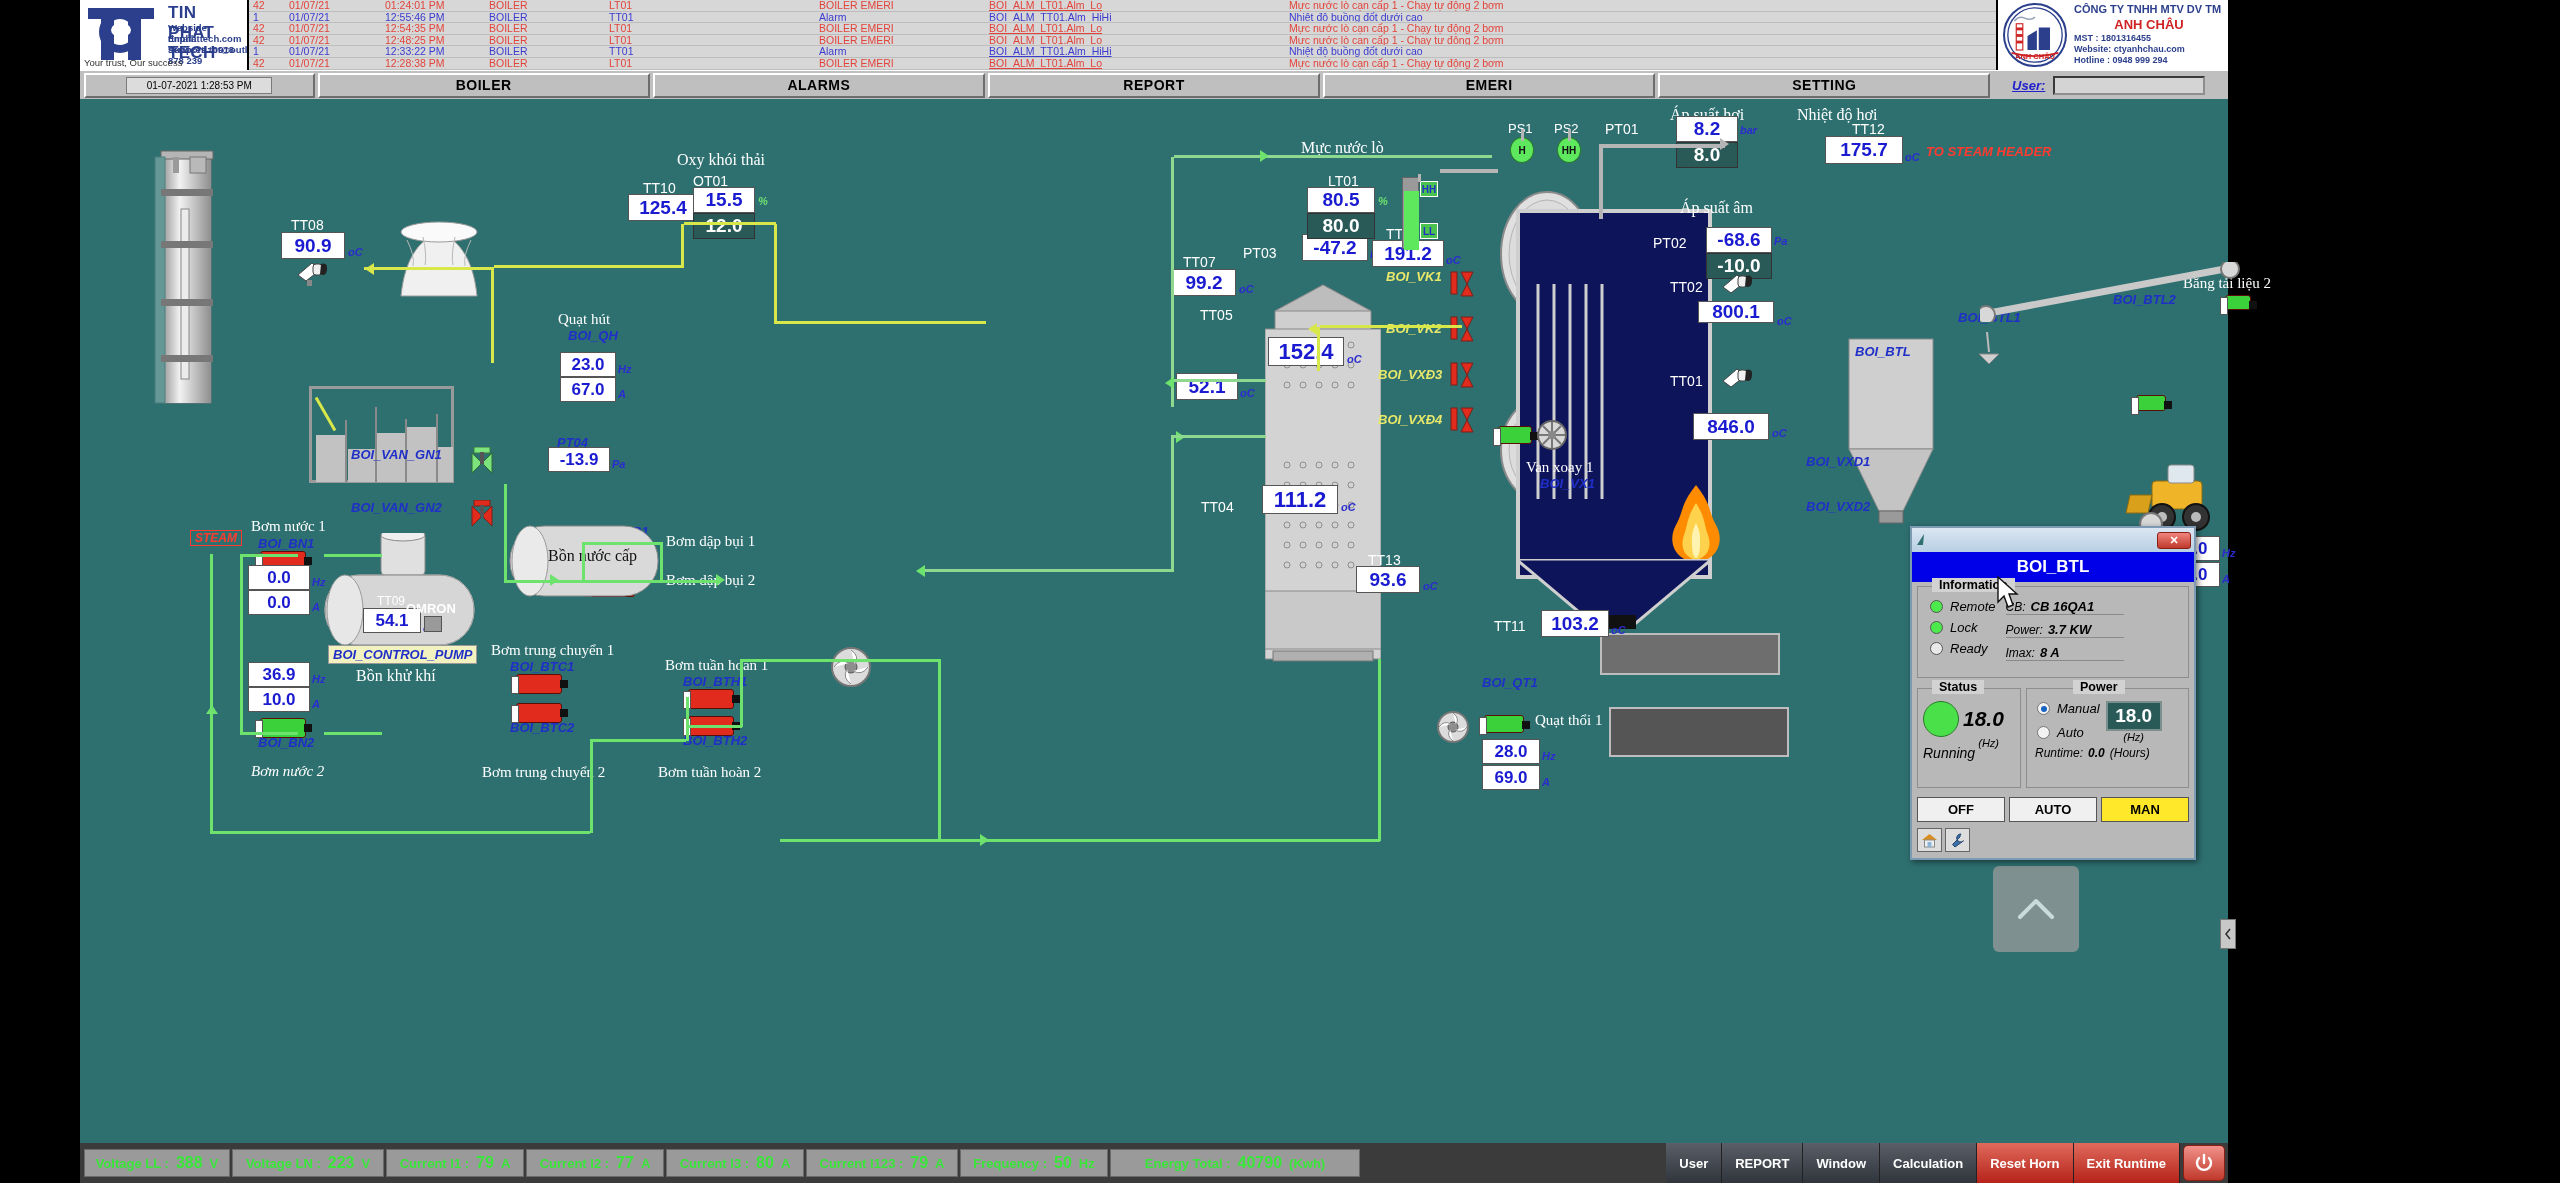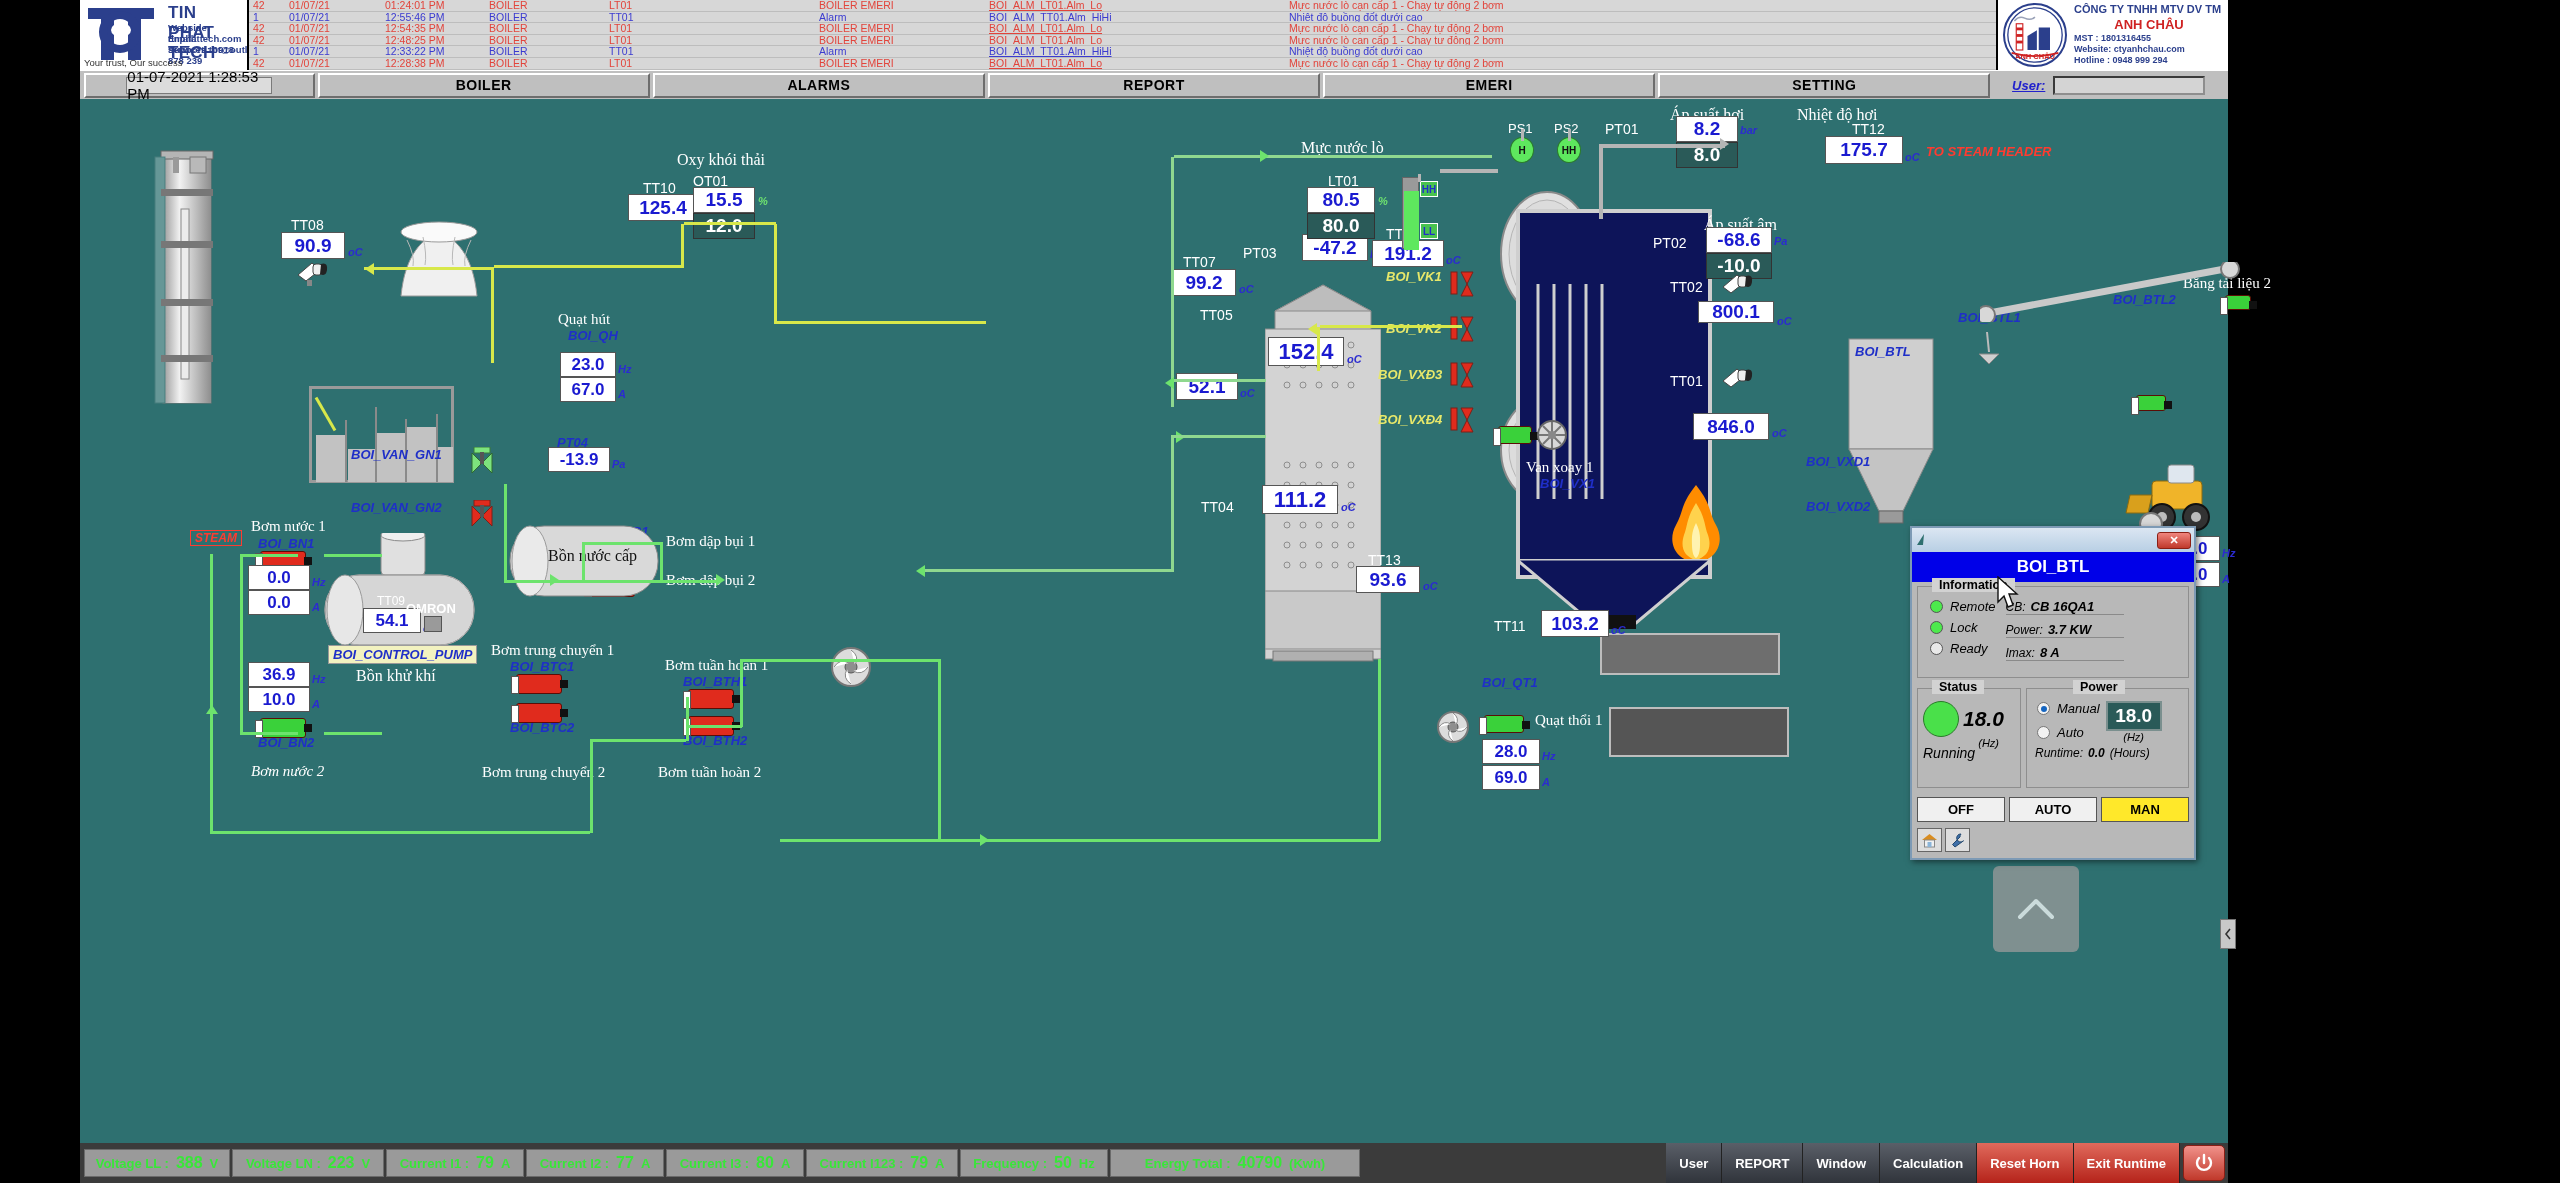--- a/index.html
+++ b/index.html
@@ -42,21 +42,21 @@
   .logo-right .r2 { position:absolute; left:76px; top:17px; font-size:13px; font-weight:bold; color:#cf2222; width:150px; text-align:center; }
   .logo-right .r3 { position:absolute; left:76px; top:33px; font-size:9px; font-weight:bold; color:#2b3f8c; }
   .logo-right .r4 { position:absolute; left:76px; top:44px; font-size:9px; font-weight:bold; color:#2b3f8c; }
   .logo-right .r5 { position:absolute; left:76px; top:55px; font-size:9px; font-weight:bold; color:#2b3f8c; }
 
   
   #navbar { position:absolute; left:0; top:70px; width:2148px; height:29px; background:#bfbfbf; border-top:1px solid #fff; display:flex; align-items:center; padding:0 4px; gap:3px; }
   .navcell { height:25px; background:#bfbfbf; border-top:2px solid #fff; border-left:2px solid #fff; border-right:2px solid #6d6d6d; border-bottom:2px solid #6d6d6d;
              display:flex; align-items:center; justify-content:center; font-size:14px; font-weight:bold; color:#000; }
   .navcell.clock { width:236px; }
-  .clockbox { width:146px; height:17px; border:1px solid #7a7a7a; background:#dcdcdc; font-size:15px; font-weight:normal; display:flex; align-items:center; justify-content:center; }
+  .clockbox { width:146px; height:17px; border:1px solid #7a7a7a; background:#dcdcdc; font-size:10px; font-weight:normal; display:flex; align-items:center; justify-content:center; }
   .navcell.menu { width:340px; letter-spacing:.5px; }
   .navcell.user { width:236px; gap:8px; border:none; background:transparent; }
   .userlbl { color:#2222cc; font-style:italic; font-weight:bold; text-decoration:underline; font-size:13px; }
   .userinput { width:152px; height:19px; background:#d4d4d4; border:2px inset #8e8e8e; }
 
   
   #mimic { position:absolute; left:0; top:99px; width:2148px; height:1000px; background:#2e7070; }
   #mimic .lbl { position:absolute; font-size:14px; color:#ffffff; white-space:nowrap; }
   #mimic .lbl.tag { color:#1f2fc8; font-style:italic; font-weight:bold; font-size:13px; }
   #mimic .lbl.tagy { color:#e8e86a; font-style:italic; font-weight:bold; font-size:13px; }
@@ -577,21 +577,21 @@
       <div class="num" style="left:1596px;top:17px;width:62px;height:26px;">8.2</div>
       <div class="unit" style="left:1660px;top:25px;">bar</div>
       <div class="sp" style="left:1596px;top:43px;width:62px;height:26px;">8.0</div>
 
       <div class="lbl vnb" style="left:1717px;top:7px;">Nhiệt độ hơi</div>
       <div class="lbl id" style="left:1772px;top:22px;">TT12</div>
       <div class="num" style="left:1745px;top:37px;width:78px;height:28px;">175.7</div>
       <div class="unit" style="left:1825px;top:52px;">oC</div>
       <div class="lbl red" style="left:1846px;top:45px;font-size:13px;">TO STEAM HEADER</div>
 
-      <div class="lbl vnb" style="left:1600px;top:117px;margin-left:24px;">Áp suất âm</div>
+      <div class="lbl vnb" style="left:1600px;top:100px;">Áp suất âm</div>
       <div class="lbl id" style="left:1573px;top:136px;">PT02</div>
       <div class="num" style="left:1626px;top:128px;width:66px;height:26px;">-68.6</div>
       <div class="unit" style="left:1694px;top:136px;">Pa</div>
       <div class="sp" style="left:1626px;top:154px;width:66px;height:26px;">-10.0</div>
 
       <div class="lbl id" style="left:1590px;top:180px;">TT02</div>
       <svg style="position:absolute;left:1640px;top:172px" width="36" height="28">
         <path d="M3 16 L17 4 L25 11 L11 22 Z" fill="#fff" stroke="#444"></path>
         <rect x="18" y="5" width="9" height="11" rx="3" fill="#efefef" stroke="#444"></rect>
         <path d="M26 5 q7 -2 6 6 q-1 7 -7 4" fill="#222"></path>

